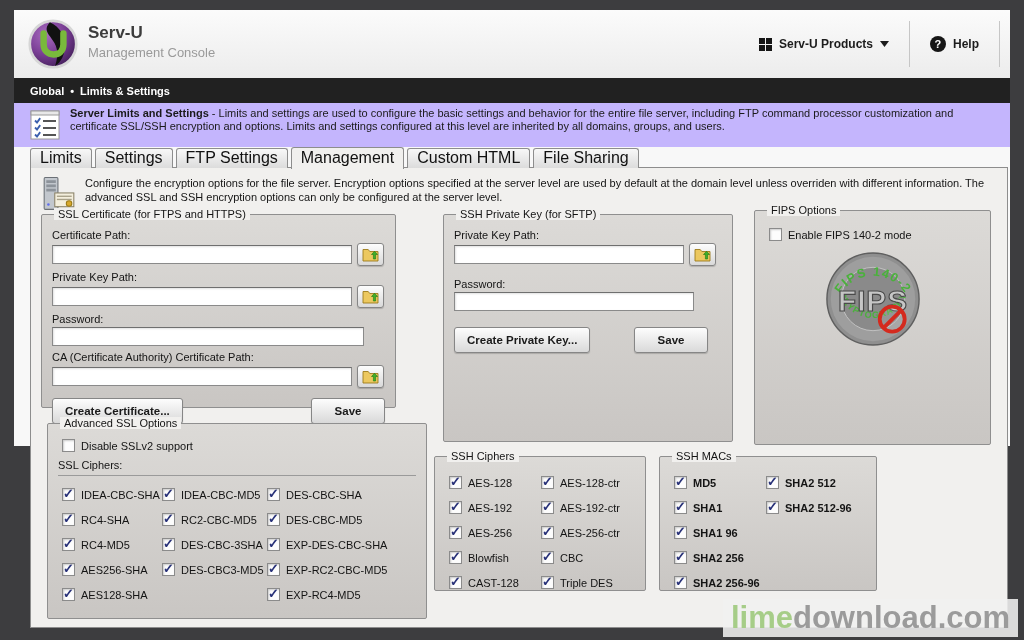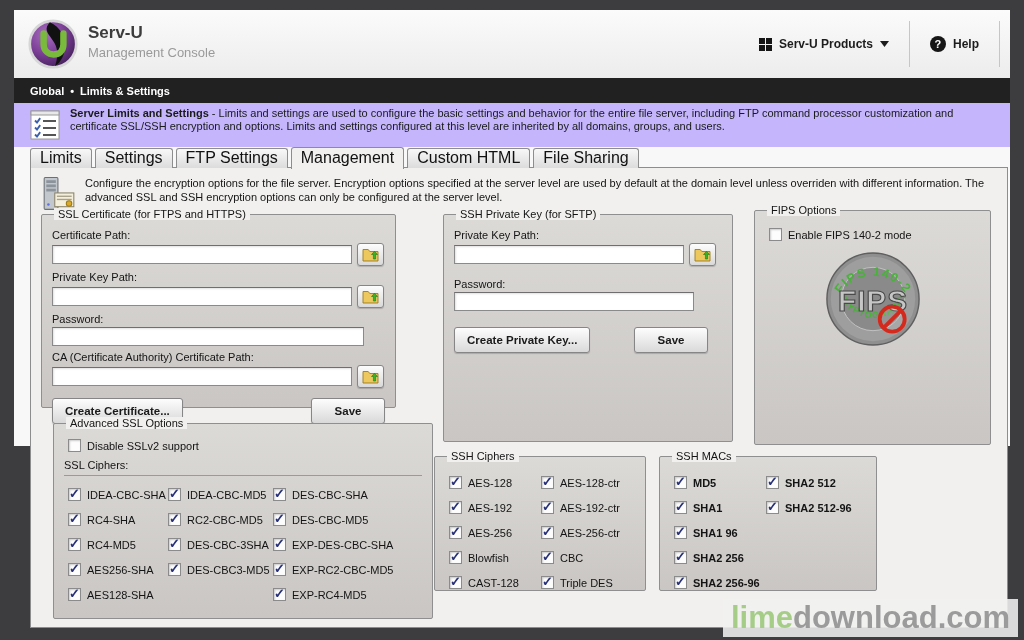--- a/index.html
+++ b/index.html
@@ -278,21 +278,21 @@
             </text>
             <text x="50" y="62" text-anchor="middle" font-family="Liberation Sans, sans-serif" font-size="31" font-weight="bold" fill="#c6c6c6" stroke="#4a4a4a" stroke-width="1.2" letter-spacing="1">FIPS</text>
             <g>
               <circle cx="70" cy="71" r="13" fill="rgba(255,255,255,0.10)" stroke="#d42a1e" stroke-width="4"></circle>
               <line x1="61" y1="80" x2="79" y2="62" stroke="#d42a1e" stroke-width="4"></line>
             </g>
           </svg>
         </div>
       </fieldset>
 
-      <fieldset style="left:22px; top:249px; width:380px; height:202px;">
+      <fieldset style="left:16px; top:249px; width:380px; height:202px;">
         <legend>Advanced SSL Options</legend>
         <div style="margin-left:4px;">
 
 
             <label class="chk">
               <span class="cb"></span>
               <span class="cl">Disable SSLv2 support</span>
             </label>
           </div>
         <div class="flabel">SSL Ciphers:</div>

